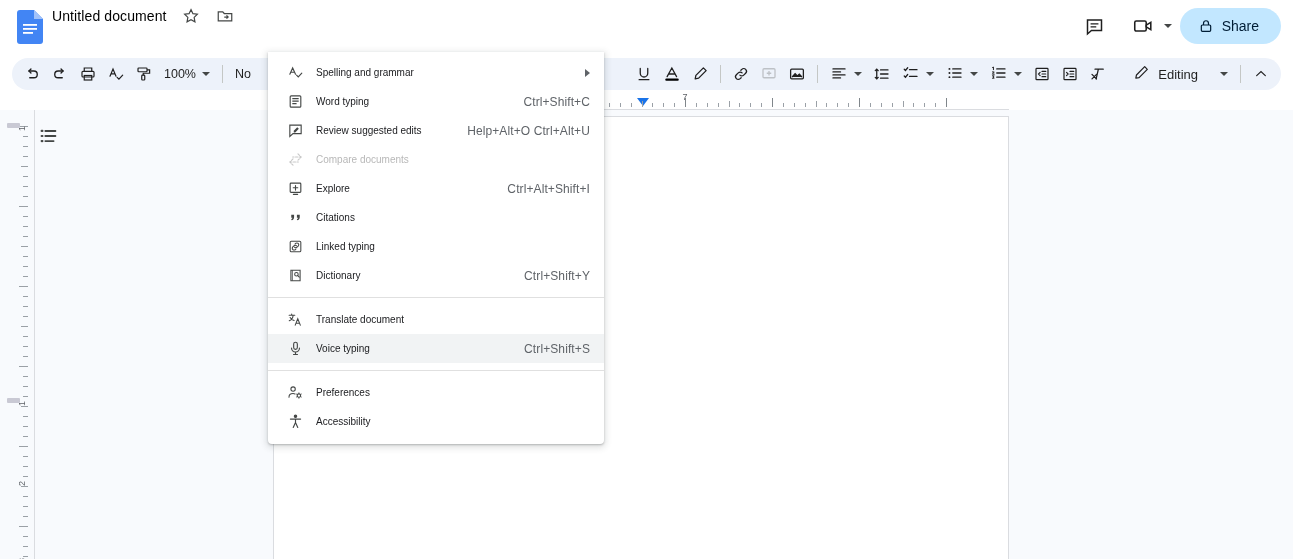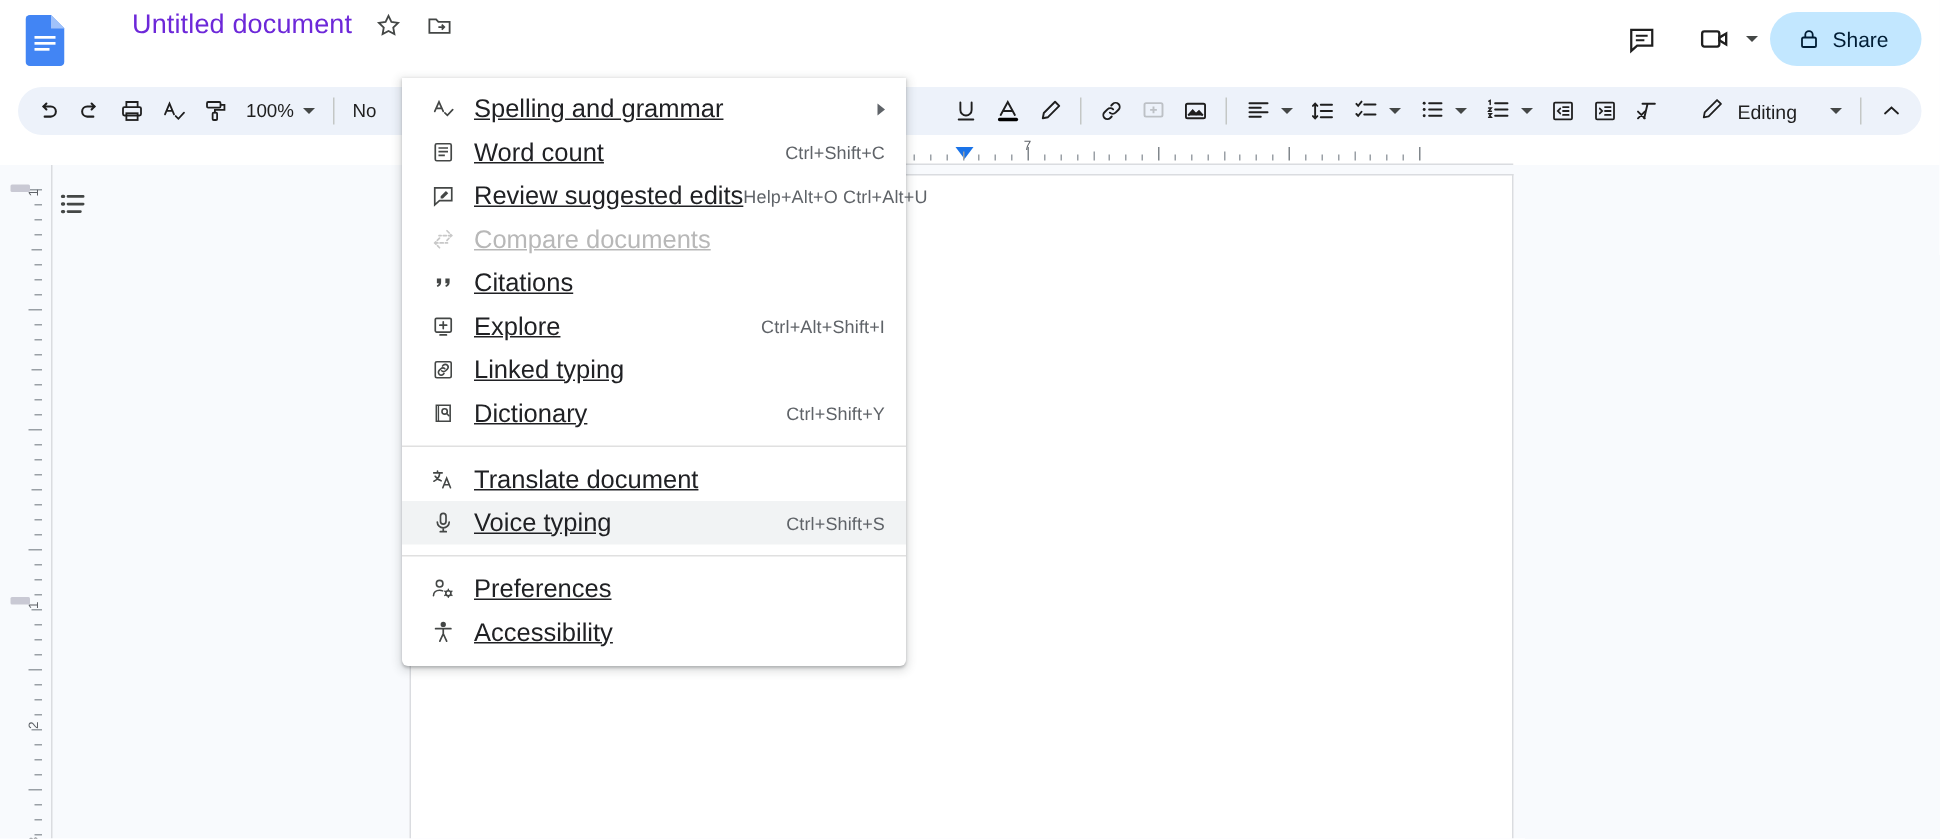--- a/index.html
+++ b/index.html
@@ -12,21 +12,21 @@
   .app { position: relative; width: 1293px; height: 559px; background: #fff; }
 
   
   .header { position: absolute; top: 0; left: 0; width: 1293px; height: 54px; background: #fff; }
   .doc-icon {
     position: absolute; left: 17px; top: 10px; width: 26px; height: 34px;
   }
   .doc-icon svg { display: block; }
   .title-row { position: absolute; left: 52px; top: 6px; display: flex; align-items: center; gap: 14px; }
   .doc-title {
-    font-size: 18px; color: #6d28d9; letter-spacing: .1px; white-space: nowrap; margin-left: 36px;
+    font-size: 14px; color: #000000; letter-spacing: .1px; white-space: nowrap;
   }
   .title-icon { width: 20px; height: 20px; color: #444746; display: flex; align-items: center; justify-content: center; }
   .title-icon svg { display: block; }
 
   .menubar { position: absolute; left: 52px; top: 30px; display: flex; align-items: center; }
   .menu-item {
     font-size: 13.5px; color: #1f1f1f; padding: 2px 9px; border-radius: 4px;
     line-height: 17px; white-space: nowrap; cursor: pointer;
   }
   .menu-item.active { background: #e8eaed; }
@@ -107,21 +107,21 @@
     height: 29px; padding: 0 14px 0 18px; cursor: pointer;
   }
   .mrow.hl { background: #f1f3f4; }
   .mrow.disabled { color: #b8b8b8; cursor: default; }
   .mrow .mi {
     width: 18px; height: 18px; margin-right: 12px; flex: none;
     display: flex; align-items: center; justify-content: center; color: #444746;
   }
   .mrow.disabled .mi { color: #c8c8c8; }
   .mrow .mi svg { display: block; }
-  .mlabel { font-size: 17px; color: #202124; white-space: nowrap; text-decoration: underline; }
+  .mlabel { font-size: 10px; color: #202124; white-space: nowrap; }
   .mrow.disabled .mlabel { color: #b8b8b8; }
   .mshort { margin-left: auto; font-size: 12px; color: #5f6368; white-space: nowrap; letter-spacing: .1px; }
   .msub { margin-left: auto; width: 0; height: 0;
     border-top: 4px solid transparent; border-bottom: 4px solid transparent; border-left: 5px solid #5f6368; }
   .mdiv { height: 1px; background: #e0e0e0; margin: 7px 0; }
 </style>
 </head>
 <body>
 
 <div class="app">
@@ -493,21 +493,21 @@
       <span class="msub"></span>
     </div>
 
     <div class="mrow">
       <span class="mi">
         <svg width="17" height="17" viewBox="0 0 24 24" fill="none" stroke="currentColor" stroke-width="1.6">
           <rect x="4.5" y="4" width="15" height="16" rx="1.4"></rect>
             <path d="M7.5 8h9M7.5 11.5h9M7.5 15h6"></path>
         </svg>
       </span>
-      <span class="mlabel">Word count</span>
+      <span class="mlabel">Word typing</span>
       <span class="mshort">Ctrl+Shift+C</span>
     </div>
 
     <div class="mrow">
       <span class="mi">
         <svg width="17" height="17" viewBox="0 0 24 24" fill="none" stroke="currentColor" stroke-width="1.6">
           <path d="M4 4.5h16v12H8.5L4 20.5z"></path>
             <path d="M14.5 7.5l2.2 2.2-5 5H9.5v-2.2z" fill="currentColor" stroke="none"></path>
         </svg>
       </span>
@@ -516,42 +516,42 @@
     </div>
 
     <div class="mrow disabled">
       <span class="mi">
         <svg width="17" height="17" viewBox="0 0 24 24" fill="none" stroke="currentColor" stroke-width="1.6" stroke-linecap="round">
           <path d="M4 15.5h12M8.5 11l-4.5 4.5 4.5 4.5" stroke-dasharray="3 2"></path>
           <path d="M20 8.5H8M15.5 4L20 8.5 15.5 13" stroke-dasharray="3 2"></path>
         </svg>
       </span>
       <span class="mlabel">Compare documents</span>
-    </div>
-
-    <div class="mrow">
-      <span class="mi">
-        <svg width="17" height="17" viewBox="0 0 24 24" fill="currentColor">
-          <path d="M6 8h4v3.5c0 2.2-1.3 3.8-3.4 4.5l-.7-1.4c1.2-.5 1.8-1.2 1.9-2.1H6z"></path>
-          <path d="M14 8h4v3.5c0 2.2-1.3 3.8-3.4 4.5l-.7-1.4c1.2-.5 1.8-1.2 1.9-2.1H14z"></path>
-        </svg>
-      </span>
-      <span class="mlabel">Citations</span>
     </div>
 
     <div class="mrow">
       <span class="mi">
         <svg width="17" height="17" viewBox="0 0 24 24" fill="none" stroke="currentColor" stroke-width="1.6" stroke-linecap="round">
           <rect x="4.5" y="4.5" width="15" height="13" rx="1.2"></rect>
             <path d="M12 7.8v6.4M8.8 11h6.4"></path>
             <path d="M9 20.2h6"></path>
         </svg>
       </span>
       <span class="mlabel">Explore</span>
       <span class="mshort">Ctrl+Alt+Shift+I</span>
+    </div>
+
+    <div class="mrow">
+      <span class="mi">
+        <svg width="17" height="17" viewBox="0 0 24 24" fill="currentColor">
+          <path d="M6 8h4v3.5c0 2.2-1.3 3.8-3.4 4.5l-.7-1.4c1.2-.5 1.8-1.2 1.9-2.1H6z"></path>
+          <path d="M14 8h4v3.5c0 2.2-1.3 3.8-3.4 4.5l-.7-1.4c1.2-.5 1.8-1.2 1.9-2.1H14z"></path>
+        </svg>
+      </span>
+      <span class="mlabel">Citations</span>
     </div>
 
     <div class="mrow">
       <span class="mi">
         <svg width="17" height="17" viewBox="0 0 24 24" fill="none" stroke="currentColor" stroke-width="1.5" stroke-linecap="round">
           <rect x="4.5" y="4.5" width="15" height="15" rx="1.6"></rect>
           <path d="M10.5 13a2.6 2.6 0 0 0 3.7 0l1.6-1.6a2.6 2.6 0 0 0-3.7-3.7l-.8.8"></path>
           <path d="M13.5 11a2.6 2.6 0 0 0-3.7 0l-1.6 1.6a2.6 2.6 0 0 0 3.7 3.7l.8-.8"></path>
         </svg>
       </span>

